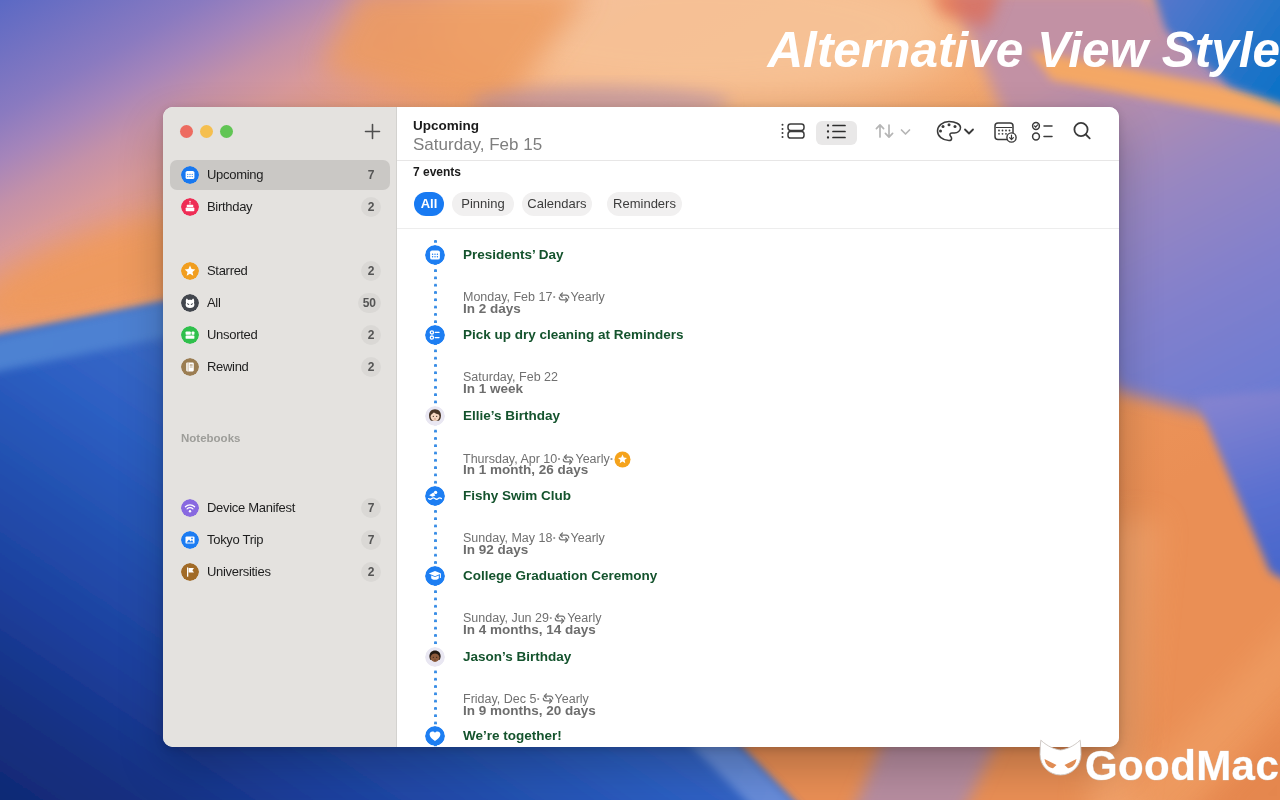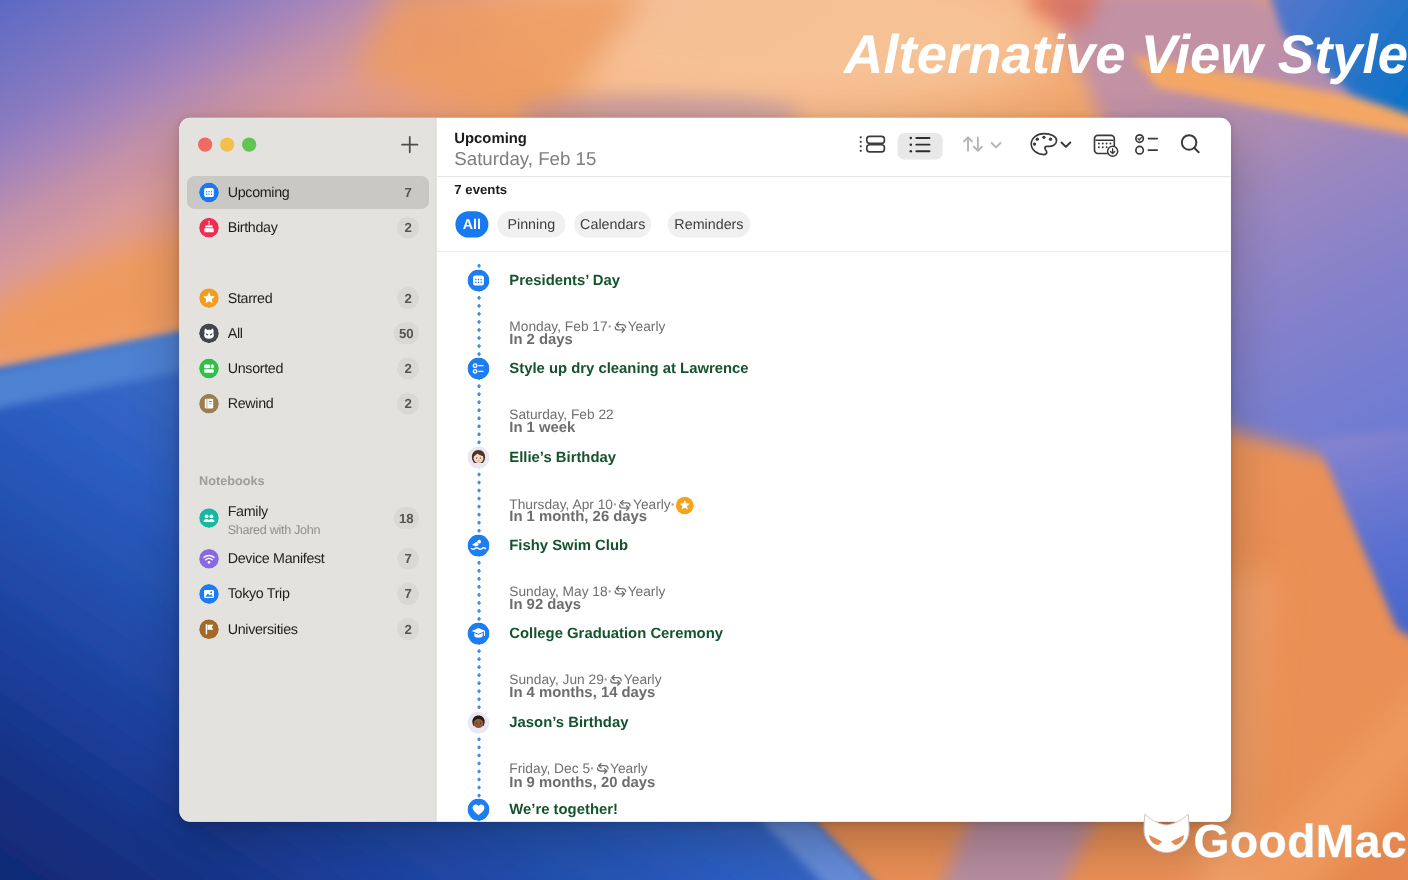--- a/index.html
+++ b/index.html
@@ -209,30 +209,20 @@
             <rect x="6.6" y="4.6" width="1" height="8.8" fill="#9b7d52" opacity="0.55"></rect>
             <rect x="8.6" y="6.6" width="3.2" height="0.9" rx="0.45" fill="#9b7d52"></rect>
             <rect x="8.6" y="8.6" width="3.2" height="0.9" rx="0.45" fill="#9b7d52" opacity="0.6"></rect>
           </svg>
         <div class="lbl">Rewind</div>
         <div class="cnt">2</div>
       </div>
 
       <div class="sechdr" style="top:325px">Notebooks</div>
 
-      <div class="srow" style="top:342px;height:44px">
-        <svg class="ic" style="top:13px" viewBox="0 0 18 18">
-            <circle cx="9" cy="9" r="9" fill="#16b8a2"></circle>
-            <circle cx="6.8" cy="7.4" r="1.7" fill="#fff"></circle>
-            <circle cx="11.2" cy="7.4" r="1.7" fill="#fff"></circle>
-            <path d="M4 12.6 C4 10.8 5.2 9.8 6.8 9.8 C7.7 9.8 8.5 10.1 9 10.7 C9.5 10.1 10.3 9.8 11.2 9.8 C12.8 9.8 14 10.8 14 12.6 Z" fill="#fff"></path>
-          </svg>
-        <div class="lbl" style="top:8px">Family<br><span style="font-size:11.5px;color:#8f8f8b">Shared with John</span></div>
-        <div class="cnt" style="top:12px">18</div>
-      </div>
       <div class="srow" style="top:386px">
         <svg class="ic" viewBox="0 0 18 18">
             <circle cx="9" cy="9" r="9" fill="#8869e0"></circle>
             <path d="M4.4 7.8 C6.9 5.3 11.1 5.3 13.6 7.8" stroke="#fff" stroke-width="1.3" fill="none" stroke-linecap="round"></path>
             <path d="M6.1 9.9 C7.7 8.3 10.3 8.3 11.9 9.9" stroke="#fff" stroke-width="1.3" fill="none" stroke-linecap="round"></path>
             <circle cx="9" cy="12.2" r="1.2" fill="#fff"></circle>
           </svg>
         <div class="lbl">Device Manifest</div>
         <div class="cnt">7</div>
       </div>
@@ -361,21 +351,21 @@
       <div class="ev" style="top:228px">
         <svg class="eic" viewBox="0 0 20 20">
             <circle cx="10" cy="10" r="10" fill="#1d7ef2"></circle>
             <g stroke="#fff" stroke-width="1.3" fill="none" stroke-linecap="round">
               <circle cx="6.9" cy="7.4" r="1.6"></circle>
               <path d="M10.3 7.4 H14"></path>
               <circle cx="6.9" cy="12.6" r="1.6"></circle>
               <path d="M10.3 12.6 H14"></path>
             </g>
           </svg>
-        <div class="et">Style up dry cleaning at Lawrence</div>
+        <div class="et">Pick up dry cleaning at Reminders</div>
         <div class="ein">In 1 week</div>
         <div class="ed">Saturday, Feb 22</div>
       </div>
 
       <div class="ev" style="top:308.5px">
         <svg class="eic" viewBox="0 0 20 20">
             <circle cx="10" cy="10" r="10" fill="#e9e7f2"></circle>
             <path d="M10 3.2 c-3.8 0 -6 2.8 -6 6.2 c0 2.4 0.8 4.2 2.2 5.4 h7.6 c1.4 -1.2 2.2 -3 2.2 -5.4 c0 -3.4 -2.2 -6.2 -6 -6.2 Z" fill="#4a3728"></path>
             <circle cx="10" cy="10.6" r="4.4" fill="#f5d7c2"></circle>
             <path d="M10 4.4 c-2.6 0 -4.6 1.8 -4.8 4.6 c1.4 -0.6 3 -1.8 3.6 -3 c1 1.2 3.4 2.4 6 2.6 c-0.4 -2.6 -2.2 -4.2 -4.8 -4.2 Z" fill="#4a3728"></path>

